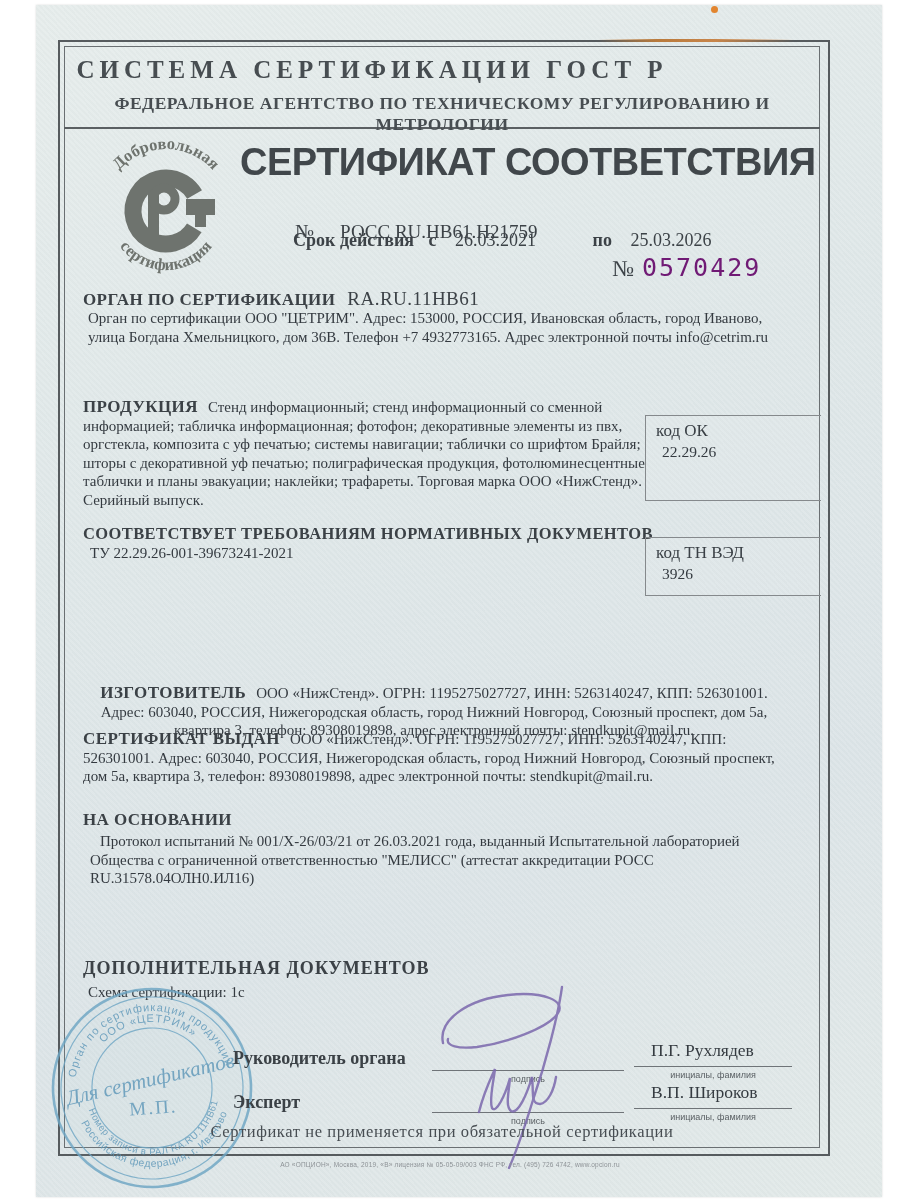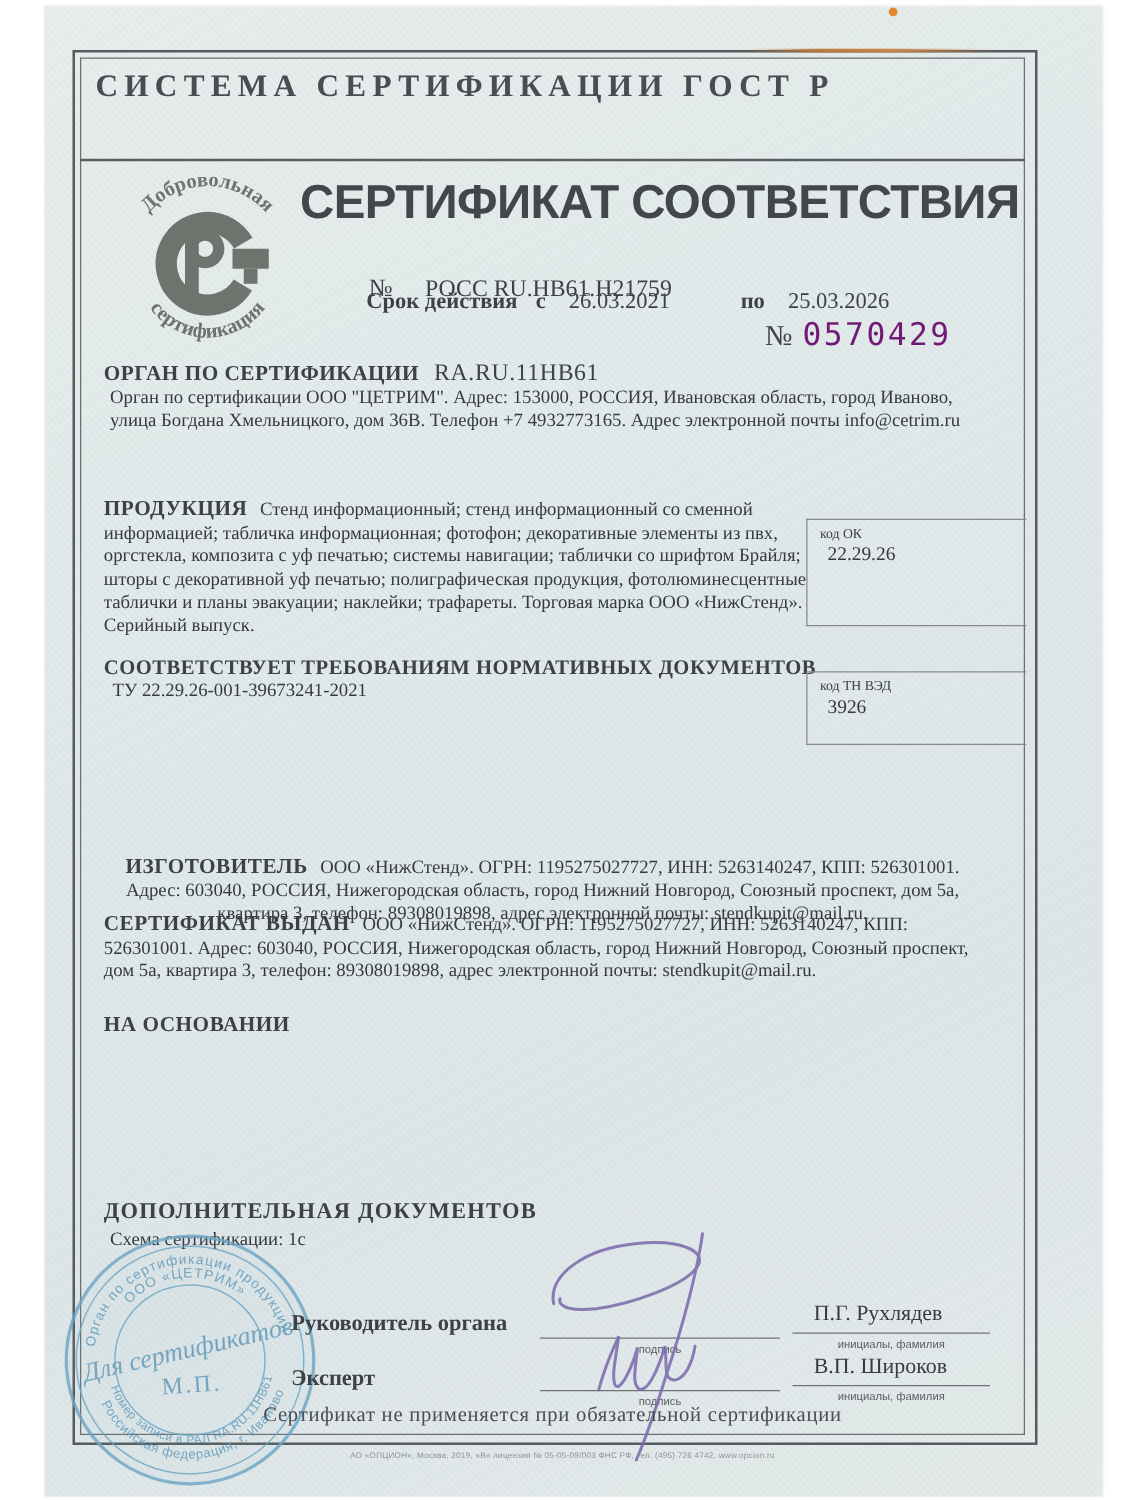--- a/index.html
+++ b/index.html
@@ -50,21 +50,21 @@
   .conforms-head{position:absolute;left:83px;top:524px;}
   .conforms-text{position:absolute;left:90px;top:544px;width:600px;}
   .manufacturer{position:absolute;left:83px;top:684px;width:702px;text-align:center;}
   .issued{position:absolute;left:83px;top:730px;width:706px;}
   .basis-head{position:absolute;left:83px;top:810px;}
   .basis-text{position:absolute;left:90px;top:832px;width:716px;text-indent:10px;}
   .addinfo-head{position:absolute;left:83px;top:958px;letter-spacing:1px;font-size:18px;}
   .addinfo-text{position:absolute;left:88px;top:983px;}
 
   .codebox{position:absolute;border:1px solid #85898c;background:rgba(255,255,255,.06);}
-  .codebox .cb-label{font-size:11px;margin:5px 0 2px 10px;color:#3a4046;}
+  .codebox .cb-label{font-size:17px;margin:5px 0 2px 10px;color:#3a4046;}
   .codebox .cb-value{font-size:15.5px;margin-left:16px;color:#343a40;}
   #codebox-ok{left:645px;top:415px;width:175px;height:84px;border-right:none;}
   #codebox-tnved{left:645px;top:537px;width:175px;height:57px;border-right:none;}
 
   .sig-role{position:absolute;font-weight:bold;font-size:18px;color:#3b4146;}
   .sig-line{position:absolute;height:1px;background:#6f7478;}
   .sig-caption{position:absolute;font-family:"Liberation Sans",sans-serif;font-size:9px;color:#595f63;text-align:center;}
   .sig-name{position:absolute;font-size:17.5px;color:#353b41;white-space:nowrap;}
 
   .bottom-note{position:absolute;left:60px;top:1122px;width:764px;text-align:center;
@@ -82,20 +82,21 @@
 
 <div id="page">
   <div id="paper"></div>
   <div class="frame-outer"></div>
   <div class="frame-inner"></div>
   <div class="header-rule"></div>
   <div class="scan-orange"></div>
   <div class="scan-dot"></div>
 
   <div class="hdr1">СИСТЕМА СЕРТИФИКАЦИИ ГОСТ Р</div>
+  <div class="hdr2">ФЕДЕРАЛЬНОЕ АГЕНТСТВО ПО ТЕХНИЧЕСКОМУ РЕГУЛИРОВАНИЮ И МЕТРОЛОГИИ</div>
 
   <svg id="rst-logo" width="192" height="152" viewBox="0 0 192 152">
     <defs>
       <path id="arcTop" d="M 34,80 A 62,62 0 0 1 158,80"></path>
       <path id="arcBot" d="M 39,82 A 57,57 0 0 0 153,82"></path>
     </defs>
     <text font-family="Liberation Serif, serif" font-weight="bold" font-size="16.5" fill="#6e736e">
       <textPath href="#arcTop" startOffset="50%" text-anchor="middle">Добровольная</textPath>
     </text>
     <text font-family="Liberation Serif, serif" font-weight="bold" font-size="16.5" fill="#6e736e">
@@ -152,20 +153,21 @@
 
   <div class="para manufacturer">
     <span class="inline-head">ИЗГОТОВИТЕЛЬ</span><span>ООО «НижСтенд». ОГРН: 1195275027727, ИНН: 5263140247, КПП: 526301001. Адрес: 603040, РОССИЯ, Нижегородская область, город Нижний Новгород, Союзный проспект, дом 5а, квартира 3, телефон: 89308019898, адрес электронной почты: stendkupit@mail.ru.</span>
   </div>
 
   <div class="para issued">
     <span class="inline-head">СЕРТИФИКАТ ВЫДАН</span><span>ООО «НижСтенд». ОГРН: 1195275027727, ИНН: 5263140247, КПП: 526301001. Адрес: 603040, РОССИЯ, Нижегородская область, город Нижний Новгород, Союзный проспект, дом 5а, квартира 3, телефон: 89308019898, адрес электронной почты: stendkupit@mail.ru.</span>
   </div>
 
   <div class="sec-head basis-head">НА ОСНОВАНИИ</div>
+  <div class="para basis-text">Протокол испытаний № 001/Х-26/03/21 от 26.03.2021 года, выданный Испытательной лабораторией Общества с ограниченной ответственностью "МЕЛИСС" (аттестат аккредитации РОСС RU.31578.04ОЛН0.ИЛ16)</div>
 
   <div class="sec-head addinfo-head">ДОПОЛНИТЕЛЬНАЯ ДОКУМЕНТОВ</div>
   <div class="para addinfo-text">Схема сертификации: 1с</div>
 
   <svg id="stamp-seal" width="212" height="212" viewBox="0 0 212 212">
     <defs>
       <path id="stpTop" d="M 29,106 A 77,77 0 1 1 183,106"></path>
       <path id="stpInTop" d="M 40,106 A 66,66 0 1 1 172,106"></path>
       <path id="stpInBot" d="M 39,106 A 67,67 0 0 0 173,106"></path>
       <path id="stpBot" d="M 27,106 A 79,79 0 0 0 185,106"></path>

